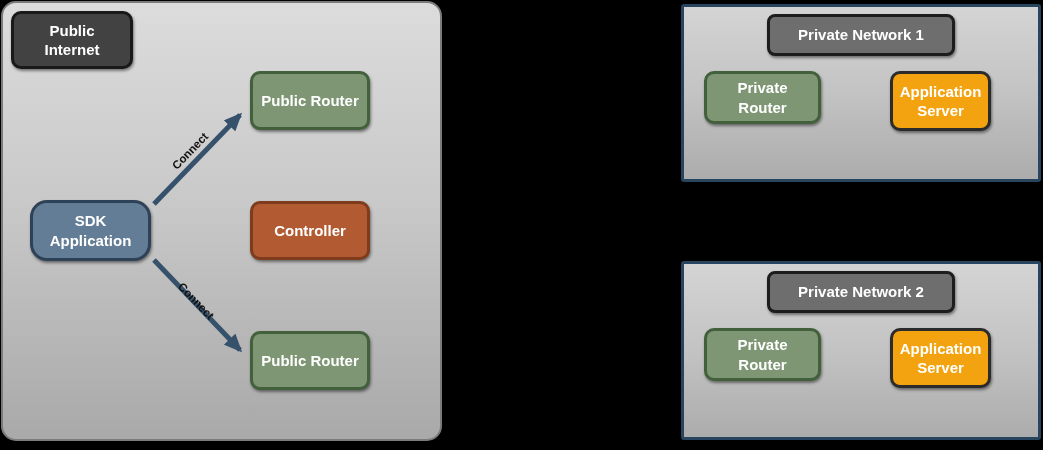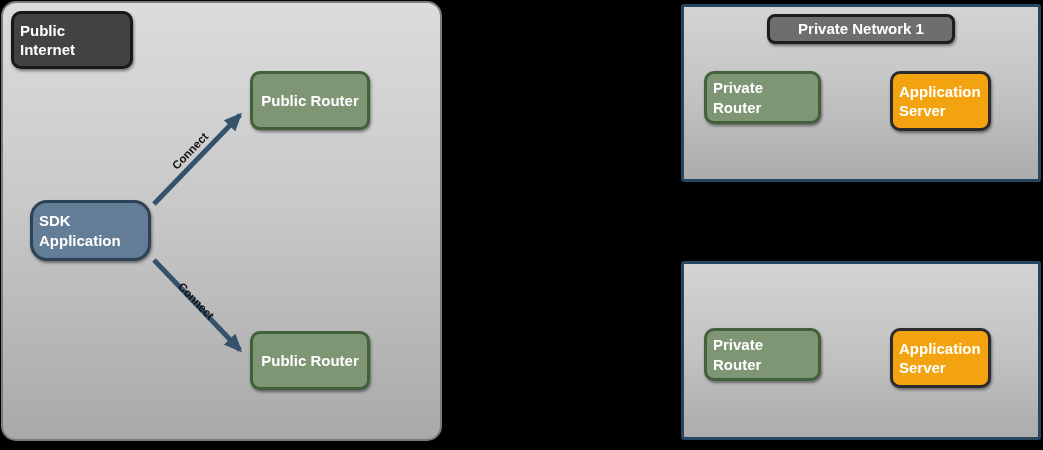--- a/index.html
+++ b/index.html
@@ -23,20 +23,21 @@
     border-radius: 15px;
     background: linear-gradient(180deg, #dcdcdc 0%, #c9c9c9 45%, #a9a9a9 100%);
     box-shadow: 2px 3px 5px rgba(0,0,0,0.55);
   }
 
   .node {
     position: absolute;
     display: flex;
     align-items: center;
     justify-content: center;
+    text-align: center;
     color: #fff;
     font-weight: bold;
     font-size: 15px;
     line-height: 1.3;
     border-radius: 10px;
     box-shadow: 1px 2px 3px rgba(0,0,0,0.45);
     padding: 2px 6px;
   }
 
   .node.dark   { background: #424242; border: 3px solid #191919; }
@@ -74,21 +75,21 @@
     background: linear-gradient(180deg, #d4d4d4 0%, #c3c3c3 50%, #acacac 100%);
     box-shadow: 2px 3px 4px rgba(0,0,0,0.6);
   }
   .panel-1 { left: 681px; top: 4px; }
   .panel-2 { left: 681px; top: 261px; height: 179px; }
 
   .panel-header {
     position: absolute;
     left: 50%; top: 7px;
     transform: translateX(-50%);
-    width: 188px; height: 30px;
+    width: 188px; height: 42px;
   }
 
   .p-router { left: 20px;  top: 64px; width: 117px; height: 53px; }
   .p-server { left: 206px; top: 64px; width: 101px; height: 60px; }
 </style>
 </head>
 <body>
 
 <div class="stage">
 
@@ -106,28 +107,30 @@
 
     <div class="edge-label top">Connect</div>
     <div class="edge-label bottom">Connect</div>
 
     <div class="node dark n-public-internet">Public Internet</div>
 
     <div class="node green n-public-router-top">Public Router</div>
 
     <div class="node slate n-sdk-application">SDK Application</div>
 
+    <div class="node rust n-controller">Controller</div>
 
     <div class="node green n-public-router-bottom">Public Router</div>
   </div>
 
   <div class="panel panel-1">
     <div class="node gray panel-header">Private Network 1</div>
     <div class="node green p-router">Private Router</div>
     <div class="node orange p-server">Application Server</div>
   </div>
 
   <div class="panel panel-2">
+    <div class="node gray panel-header">Private Network 2</div>
     <div class="node green p-router">Private Router</div>
     <div class="node orange p-server">Application Server</div>
   </div>
 
 </div>
 
 </body></html>

